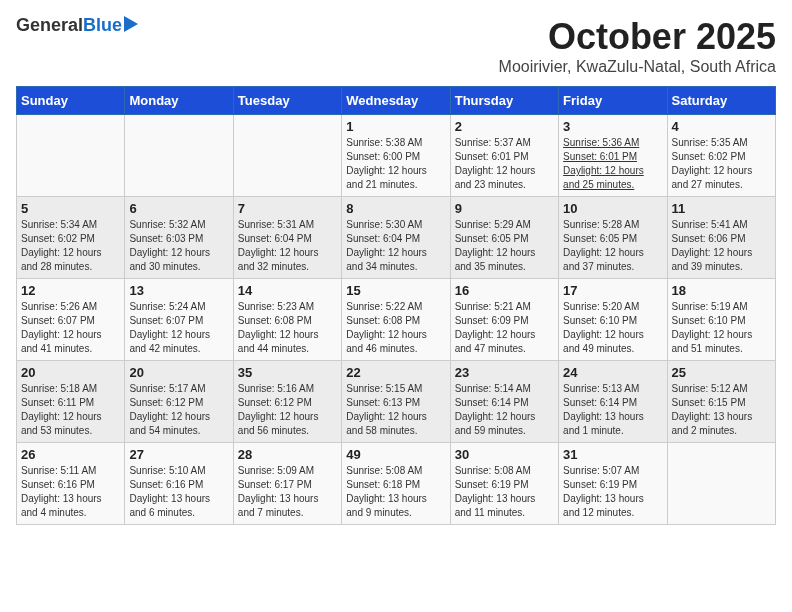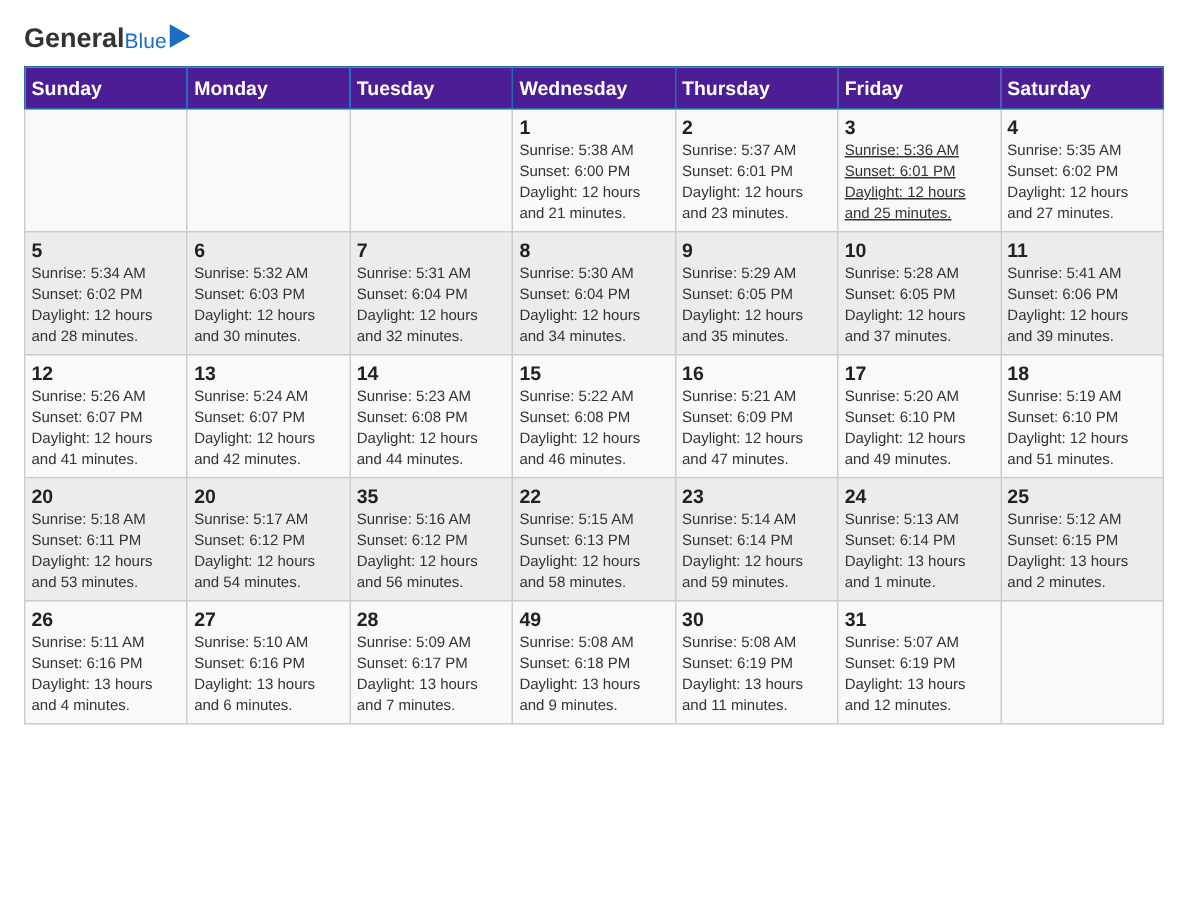--- a/index.html
+++ b/index.html
@@ -29,21 +29,21 @@
       font-size: 16px;
       font-weight: normal;
       color: #444;
     }
     table {
       width: 100%;
       border-collapse: collapse;
       font-size: 10.5px;
     }
     thead tr {
-      background-color: #4c1d95;
+      background-color: #1d4ed8;
       color: #fff;
     }
     thead th {
       padding: 6px 4px;
       text-align: left;
       font-size: 13px;
       border: 1px solid #2a6ab0;
     }
     tbody tr {
       vertical-align: top;
@@ -85,22 +85,22 @@
       flex-direction: row;
       align-items: flex-end;
     }
     .logo-left {
       font-size: 18px;
       font-weight: bold;
       color: #333;
       line-height: 1;
     }
     .logo-right {
-      font-size: 14px;
-      font-weight: normal;
+      font-size: 18px;
+      font-weight: bold;
       color: #1a6ec7;
       line-height: 1;
     }
     .logo-arrow-svg {
       margin-left: 2px;
       margin-bottom: 2px;
     }
   </style>
 </head>
 <body>
@@ -110,20 +110,24 @@
     <div>
       <div class="logo-box">
         <span class="logo-left">General</span>
         <span class="logo-right">Blue</span>
         <svg class="logo-arrow-svg" width="14" height="16" viewBox="0 0 14 16">
           <polygon points="0,0 14,8 0,16" fill="#1a6ec7"></polygon>
         </svg>
       </div>
     </div>
   </div>
+  <div class="title-area">
+    <h1>October 2025</h1>
+    <h2>Mooirivier, KwaZulu-Natal, South Africa</h2>
+  </div>
 </div>
 
 <table>
   <thead>
     <tr>
     <th>Sunday</th>
         <th>Monday</th>
         <th>Tuesday</th>
         <th>Wednesday</th>
         <th>Thursday</th>

